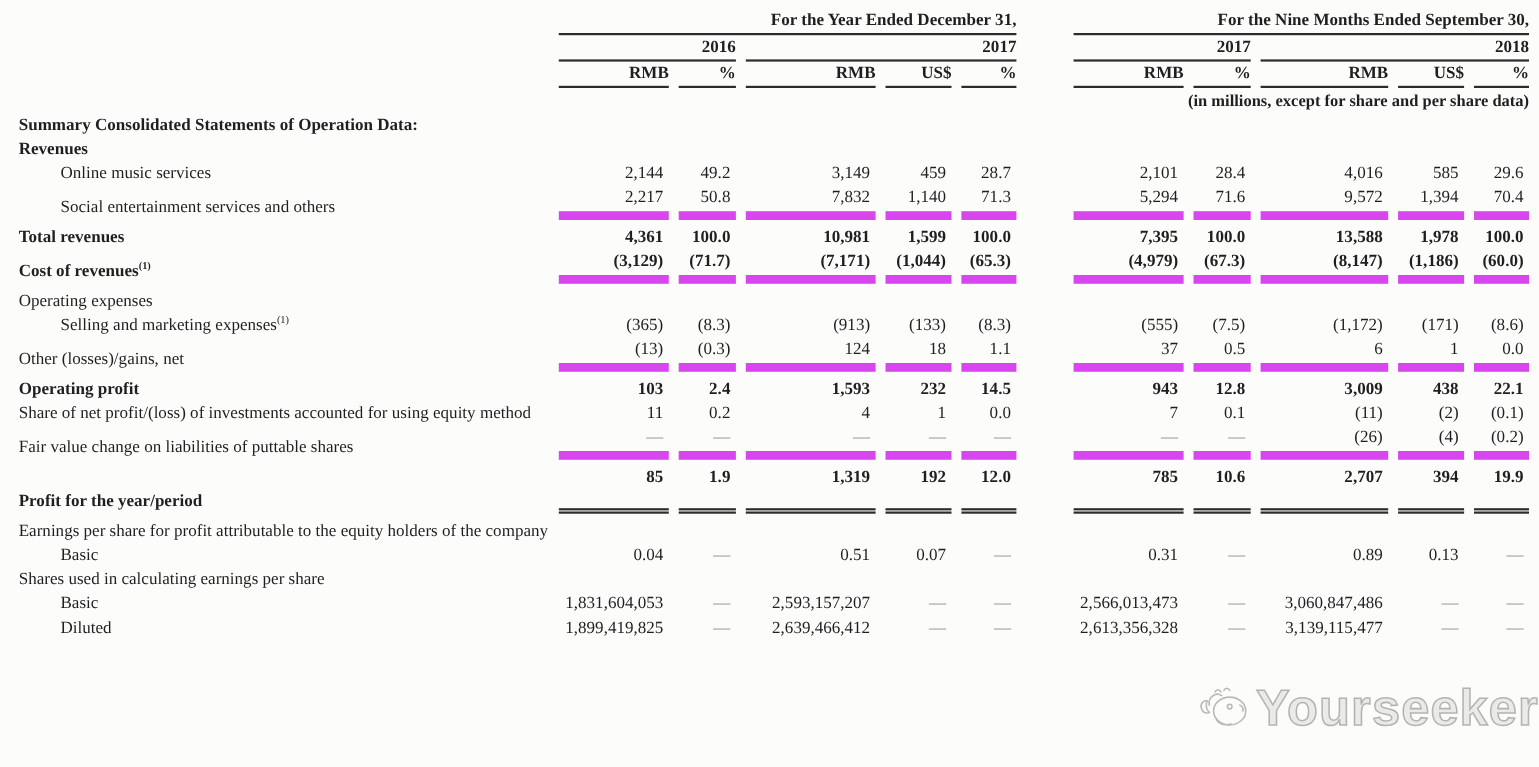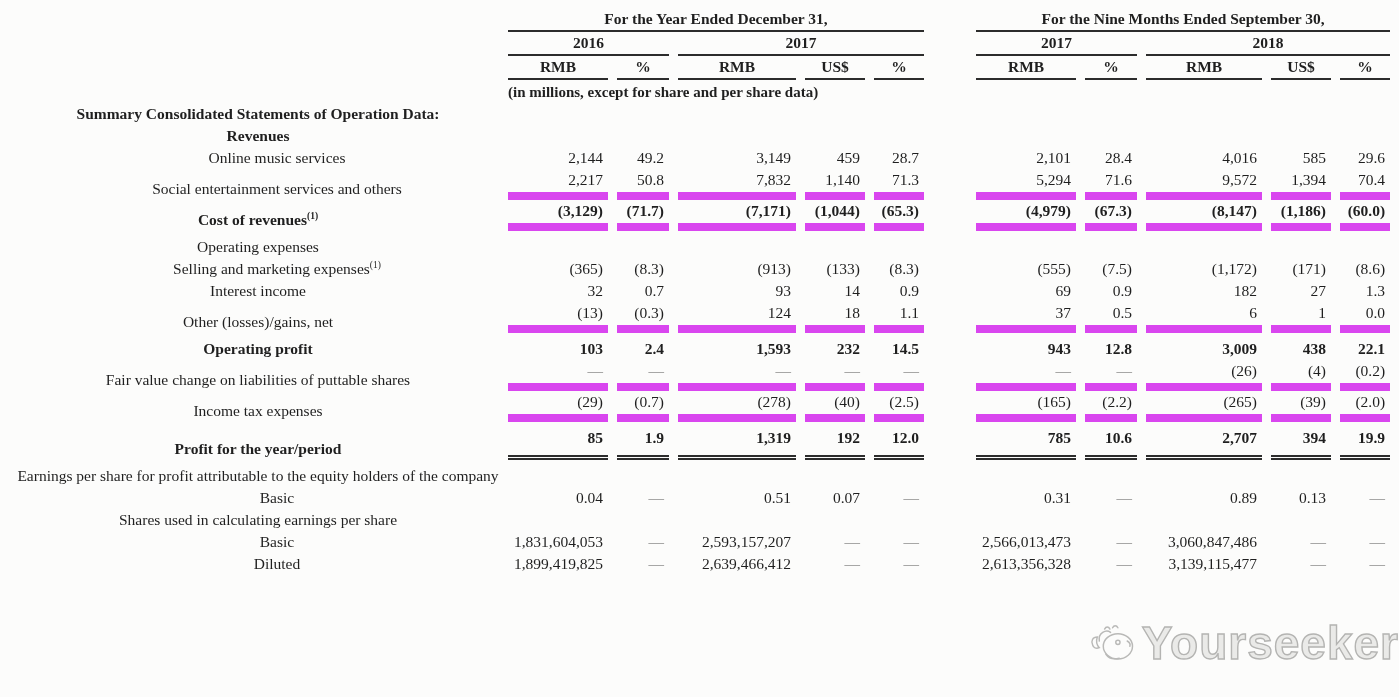--- a/index.html
+++ b/index.html
@@ -18,39 +18,39 @@
     width:1399px;
     margin-top:8px;
   }
   td {
     vertical-align:bottom;
     font-size:15.5px;
     line-height:20px;
     padding:1px 0 1px 0;
     overflow:visible;
   }
-  td.lbl { text-align:center; padding-left:8px; }
+  td.lbl { text-align:left; padding-left:8px; }
   td.num { text-align:right; padding-right:5px; white-space:nowrap; }
   .b { font-weight:bold; }
   td.i1 { padding-left:46px; }
   td.hang { padding-left:28px; text-indent:-20px; }
   sup { font-size:9.5px; line-height:0; }
 
   
   td.grp, td.yr, td.unit {
-    text-align:center; font-weight:bold;
+    text-align:right; font-weight:bold;
     border-bottom:2px solid #2c2c2c;
     padding-bottom:1px;
     white-space:nowrap;
   }
-  td.note { text-align:left; font-weight:bold; font-size:15px; padding-top:2px; white-space:nowrap; }
+  td.note { text-align:right; font-weight:bold; font-size:15px; padding-top:2px; white-space:nowrap; }
 
   
   tr.ul  td.num { border-bottom:8px solid #d946ef; padding-bottom:2px; }
-  tr.dul td.num { border-bottom:5px double #2c2c2c; padding-bottom:7px; }
+  tr.dul td.num { border-bottom:5px double #2c2c2c; padding-bottom:18px; }
   tr.gap td { padding-top:6px; }
   td.dash { color:#8b8b8b; }
   td.spc { padding:0; }
 
   
   .watermark {
     position:absolute; left:1090px; top:594px; width:309px; height:82px;
     display:flex; align-items:center; gap:4px;
     pointer-events:none; opacity:.9;
   }
@@ -166,20 +166,34 @@
           <td class="num">7,832</td>
           <td class="num">1,140</td>
           <td class="num">71.3</td>
           <td class="spc"></td>
           <td class="num">5,294</td>
           <td class="num">71.6</td>
           <td class="num">9,572</td>
           <td class="num">1,394</td>
           <td class="num">70.4</td>
         </tr>
+        <tr class="gap">
+          <td class="lbl b">Total revenues</td>
+          <td class="num b">4,361</td>
+          <td class="num b">100.0</td>
+          <td class="num b">10,981</td>
+          <td class="num b">1,599</td>
+          <td class="num b">100.0</td>
+          <td class="spc"></td>
+          <td class="num b">7,395</td>
+          <td class="num b">100.0</td>
+          <td class="num b">13,588</td>
+          <td class="num b">1,978</td>
+          <td class="num b">100.0</td>
+        </tr>
         <tr class="ul">
           <td class="lbl b">Cost of revenues<sup>(1)</sup></td>
           <td class="num b">(3,129)</td>
           <td class="num b">(71.7)</td>
           <td class="num b">(7,171)</td>
           <td class="num b">(1,044)</td>
           <td class="num b">(65.3)</td>
           <td class="spc"></td>
           <td class="num b">(4,979)</td>
           <td class="num b">(67.3)</td>
@@ -208,34 +222,20 @@
           <td class="num">(913)</td>
           <td class="num">(133)</td>
           <td class="num">(8.3)</td>
           <td class="spc"></td>
           <td class="num">(555)</td>
           <td class="num">(7.5)</td>
           <td class="num">(1,172)</td>
           <td class="num">(171)</td>
           <td class="num">(8.6)</td>
         </tr>
-        <tr>
-          <td class="lbl">Interest income</td>
-          <td class="num">32</td>
-          <td class="num">0.7</td>
-          <td class="num">93</td>
-          <td class="num">14</td>
-          <td class="num">0.9</td>
-          <td class="spc"></td>
-          <td class="num">69</td>
-          <td class="num">0.9</td>
-          <td class="num">182</td>
-          <td class="num">27</td>
-          <td class="num">1.3</td>
-        </tr>
         <tr class="ul">
           <td class="lbl">Other (losses)/gains, net</td>
           <td class="num">(13)</td>
           <td class="num">(0.3)</td>
           <td class="num">124</td>
           <td class="num">18</td>
           <td class="num">1.1</td>
           <td class="spc"></td>
           <td class="num">37</td>
           <td class="num">0.5</td>
@@ -250,47 +250,47 @@
           <td class="num b">1,593</td>
           <td class="num b">232</td>
           <td class="num b">14.5</td>
           <td class="spc"></td>
           <td class="num b">943</td>
           <td class="num b">12.8</td>
           <td class="num b">3,009</td>
           <td class="num b">438</td>
           <td class="num b">22.1</td>
         </tr>
+        <tr>
+          <td class="lbl hang">Share of net profit/(loss) of investments accounted for using equity method</td>
+          <td class="num">11</td>
+          <td class="num">0.2</td>
+          <td class="num">4</td>
+          <td class="num">1</td>
+          <td class="num">0.0</td>
+          <td class="spc"></td>
+          <td class="num">7</td>
+          <td class="num">0.1</td>
+          <td class="num">(11)</td>
+          <td class="num">(2)</td>
+          <td class="num">(0.1)</td>
+        </tr>
         <tr class="ul">
           <td class="lbl">Fair value change on liabilities of puttable shares</td>
           <td class="num dash">—</td>
           <td class="num dash">—</td>
           <td class="num dash">—</td>
           <td class="num dash">—</td>
           <td class="num dash">—</td>
           <td class="spc"></td>
           <td class="num dash">—</td>
           <td class="num dash">—</td>
           <td class="num">(26)</td>
           <td class="num">(4)</td>
           <td class="num">(0.2)</td>
-        </tr>
-        <tr class="ul">
-          <td class="lbl">Income tax expenses</td>
-          <td class="num">(29)</td>
-          <td class="num">(0.7)</td>
-          <td class="num">(278)</td>
-          <td class="num">(40)</td>
-          <td class="num">(2.5)</td>
-          <td class="spc"></td>
-          <td class="num">(165)</td>
-          <td class="num">(2.2)</td>
-          <td class="num">(265)</td>
-          <td class="num">(39)</td>
-          <td class="num">(2.0)</td>
         </tr>
         <tr class="gap dul">
           <td class="lbl b">Profit for the year/period</td>
           <td class="num b">85</td>
           <td class="num b">1.9</td>
           <td class="num b">1,319</td>
           <td class="num b">192</td>
           <td class="num b">12.0</td>
           <td class="spc"></td>
           <td class="num b">785</td>

